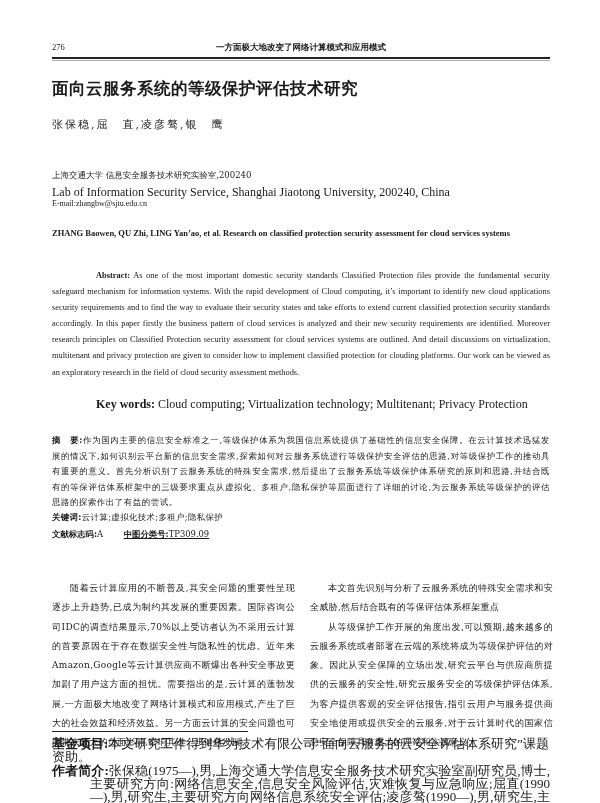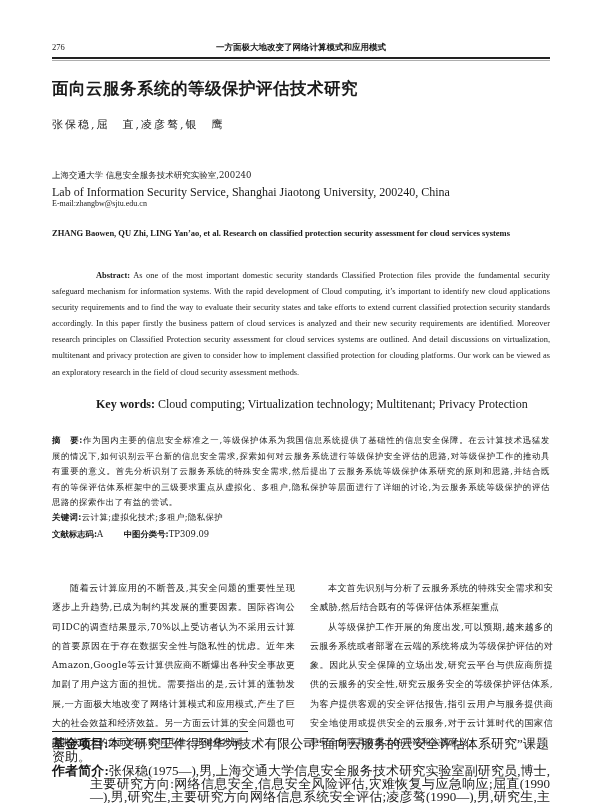--- a/index.html
+++ b/index.html
@@ -25,21 +25,21 @@
     .citation { position: absolute; left: 52px; top: 225px; width: 498px; font-size: 8.5px; font-weight: bold; line-height: 16px; font-family: "Liberation Serif", serif; text-align: justify; }
 
     .abstract-en { position: absolute; left: 52px; top: 268px; width: 498px; font-size: 8.4px; line-height: 16.1px; font-family: "Liberation Serif", serif; text-align: justify; }
     .abstract-en .label, .keywords-en .label { font-weight: bold; margin-left: 44px; }
     .keywords-en { position: absolute; left: 52px; top: 397px; width: 498px; font-size: 12px; font-family: "Liberation Serif", serif; }
 
     .abstract-cn { position: absolute; left: 52px; top: 433px; width: 498px; font-size: 8.4px; line-height: 15.5px; text-align: justify; letter-spacing: 0.6px; }
     .abstract-cn .label, .keywords-cn .label, .classif .label { font-weight: bold; }
     .keywords-cn { position: absolute; left: 52px; top: 512px; font-size: 8.4px; letter-spacing: 0.4px; }
     .classif { position: absolute; left: 52px; top: 529px; font-size: 8.4px; }
-    .classif .clc { margin-left: 18px; }
+    .classif .clc { margin-left: 18px; text-decoration: underline; }
 
     .col { position: absolute; top: 571px; width: 243px; font-size: 9px; line-height: 19.3px; text-align: justify; letter-spacing: 0.3px; margin-top: 8px; }
     .col.left { left: 52px; }
     .col.right { left: 310px; }
     .col p { margin: 0; text-indent: 2em; }
 
     .fn-rule { position: absolute; left: 52px; top: 731px; width: 196px; height: 1px; background: #222; }
     .footnotes { position: absolute; left: 52px; top: 737px; width: 498px; font-size: 13px; line-height: 13.3px; font-family: Liberation Serif, serif; }
     .fn { margin: 0; }
     .fn .label { font-weight: bold; }

